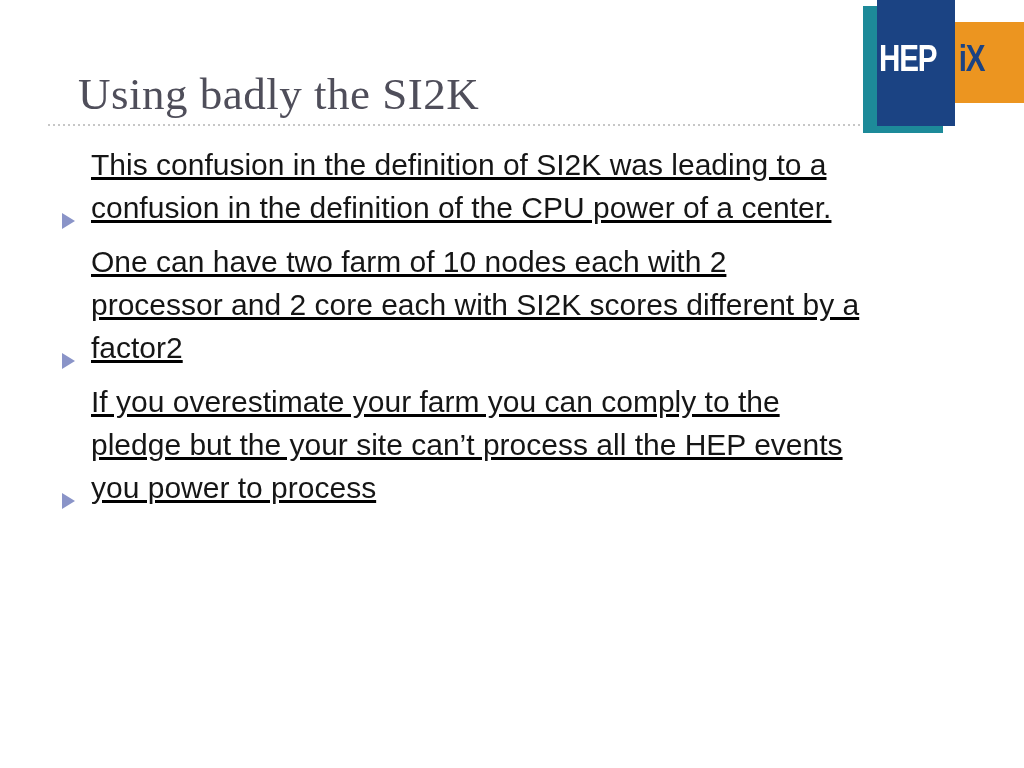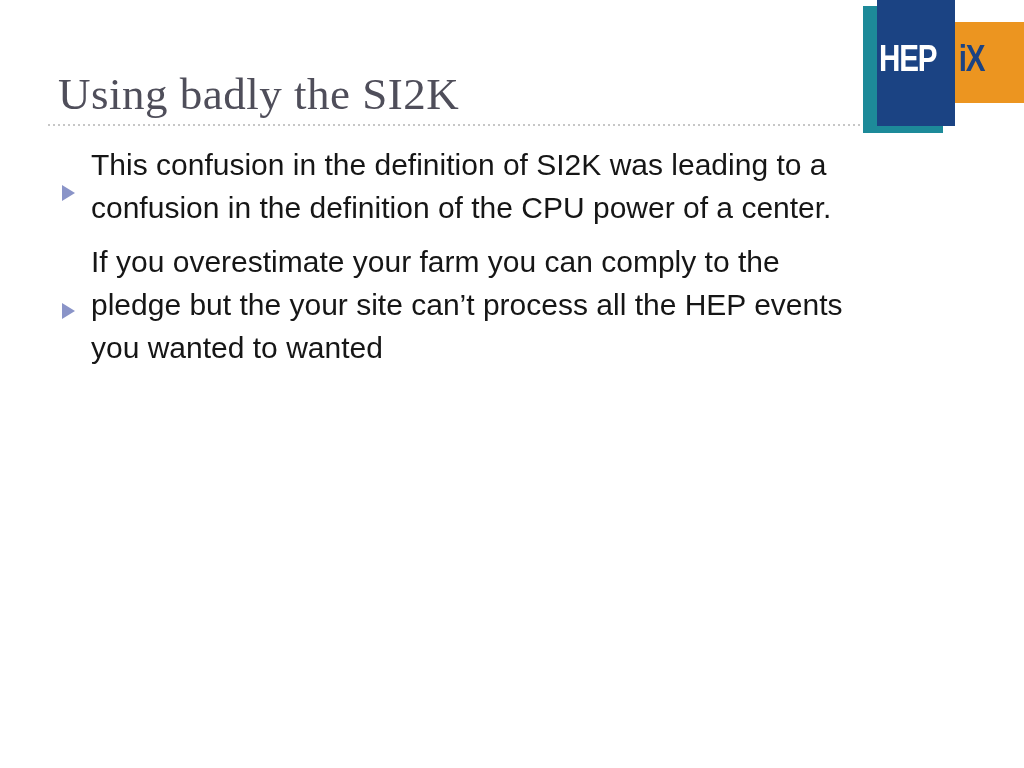--- a/index.html
+++ b/index.html
@@ -42,21 +42,21 @@
     transform: scaleX(0.80);
     transform-origin: left top;
     white-space: nowrap;
   }
   .logo-text .hep { color: #ffffff; }
   .logo-text .ix  { color: #1b4383; padding-left: 28px; }
 
   
   .title {
     position: absolute;
-    left: 58px; top: 70px;
+    left: 78px; top: 70px;
     font-family: "Liberation Serif", "DejaVu Serif", serif;
     font-size: 45px;
     line-height: 1.1;
     color: #4f4e5a;
     letter-spacing: 0.5px;
     white-space: nowrap;
     text-align: center;
   }
   .title-rule {
     position: absolute;
@@ -67,22 +67,23 @@
   }
 
   
   .content {
     position: absolute;
     left: 62px; top: 143px;
     width: 915px;
   }
   .bullet {
     display: flex;
-    align-items: center;
+    align-items: flex-end;
     margin-bottom: 11px;
+    text-decoration: underline;
   }
   .bullet-marker {
     flex: 0 0 auto;
     width: 0; height: 0;
     margin: 13px 16px 0 0;
     border-left: 13px solid #8a94c8;
     border-top: 8px solid transparent;
     border-bottom: 8px solid transparent;
   }
   .bullet-text {
@@ -132,23 +133,29 @@
   <div class="title-rule"></div>
 
   <div class="content">
     <div class="bullet">
       <span class="bullet-marker"></span>
       <span class="bullet-text">This confusion in the definition of SI2K was leading to a
 confusion in the definition of the CPU power of a center.</span>
     </div>
     <div class="bullet">
       <span class="bullet-marker"></span>
+      <span class="bullet-text">One can have two farm of 10 nodes each with 2
+processor and 2 core each with SI2K scores different by a
+factor2</span>
+    </div>
+    <div class="bullet">
+      <span class="bullet-marker"></span>
       <span class="bullet-text">If you overestimate your farm you can comply to the
 pledge but the your site can’t process all the HEP events
-you wanted to wanted</span>
+you power to process</span>
     </div>
   </div>
 
   <div class="footer-rule"></div>
   <span class="page-triangle"></span>
   <div class="page-number">7</div>
 
 </div>
 
 </body></html>

